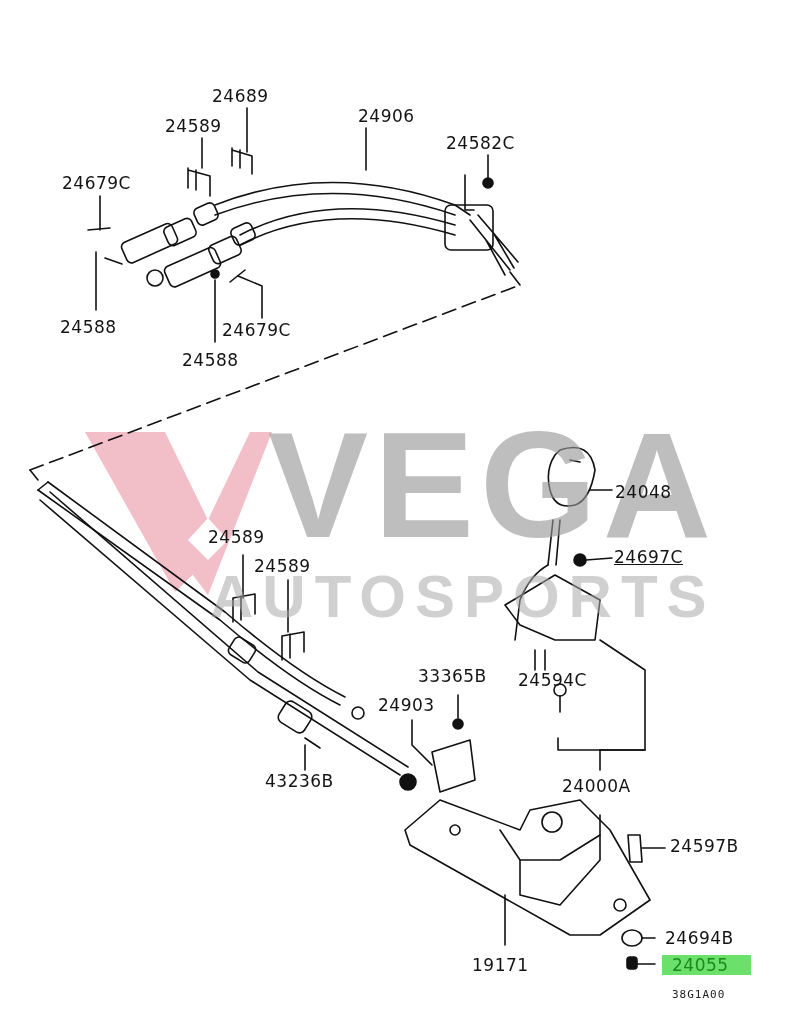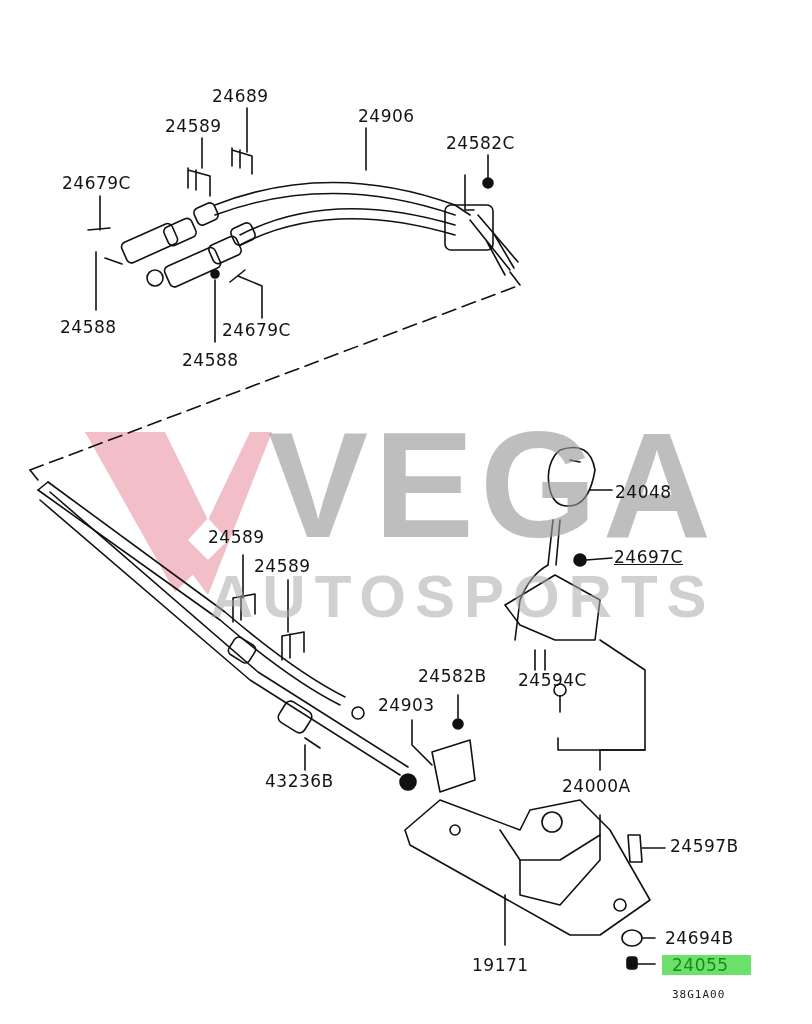--- a/index.html
+++ b/index.html
@@ -132,21 +132,21 @@
 <div class="lbl" style="left:332px; top:106px;margin-left:26px;">24906</div>
 <div class="lbl" style="left:446px; top:133px;">24582C</div>
 <div class="lbl" style="left:62px; top:173px;">24679C</div>
 <div class="lbl" style="left:60px; top:317px;">24588</div>
 <div class="lbl" style="left:222px; top:320px;">24679C</div>
 <div class="lbl" style="left:182px; top:350px;">24588</div>
 <div class="lbl" style="left:615px; top:482px;">24048</div>
 <div class="lbl" style="left:614px; top:547px;text-decoration:underline;">24697C</div>
 <div class="lbl" style="left:208px; top:527px;">24589</div>
 <div class="lbl" style="left:254px; top:556px;">24589</div>
-<div class="lbl" style="left:418px; top:666px;">24582B</div>
+<div class="lbl" style="left:418px; top:666px;">33365B</div>
 <div class="lbl" style="left:378px; top:695px;">24903</div>
 <div class="lbl" style="left:518px; top:670px;">24594C</div>
 <div class="lbl" style="left:265px; top:771px;">43236B</div>
 <div class="lbl" style="left:562px; top:776px;">24000A</div>
 <div class="lbl" style="left:670px; top:836px;text-align:center;">24597B</div>
 <div class="lbl" style="left:665px; top:928px;">24694B</div>
 <div class="lbl" style="left:472px; top:955px;">19171</div>
 <div class="lbl hl" style="left:662px; top:955px;">24055</div>
 
 <div class="code" style="left:672px; top:988px;">38G1A00</div>

